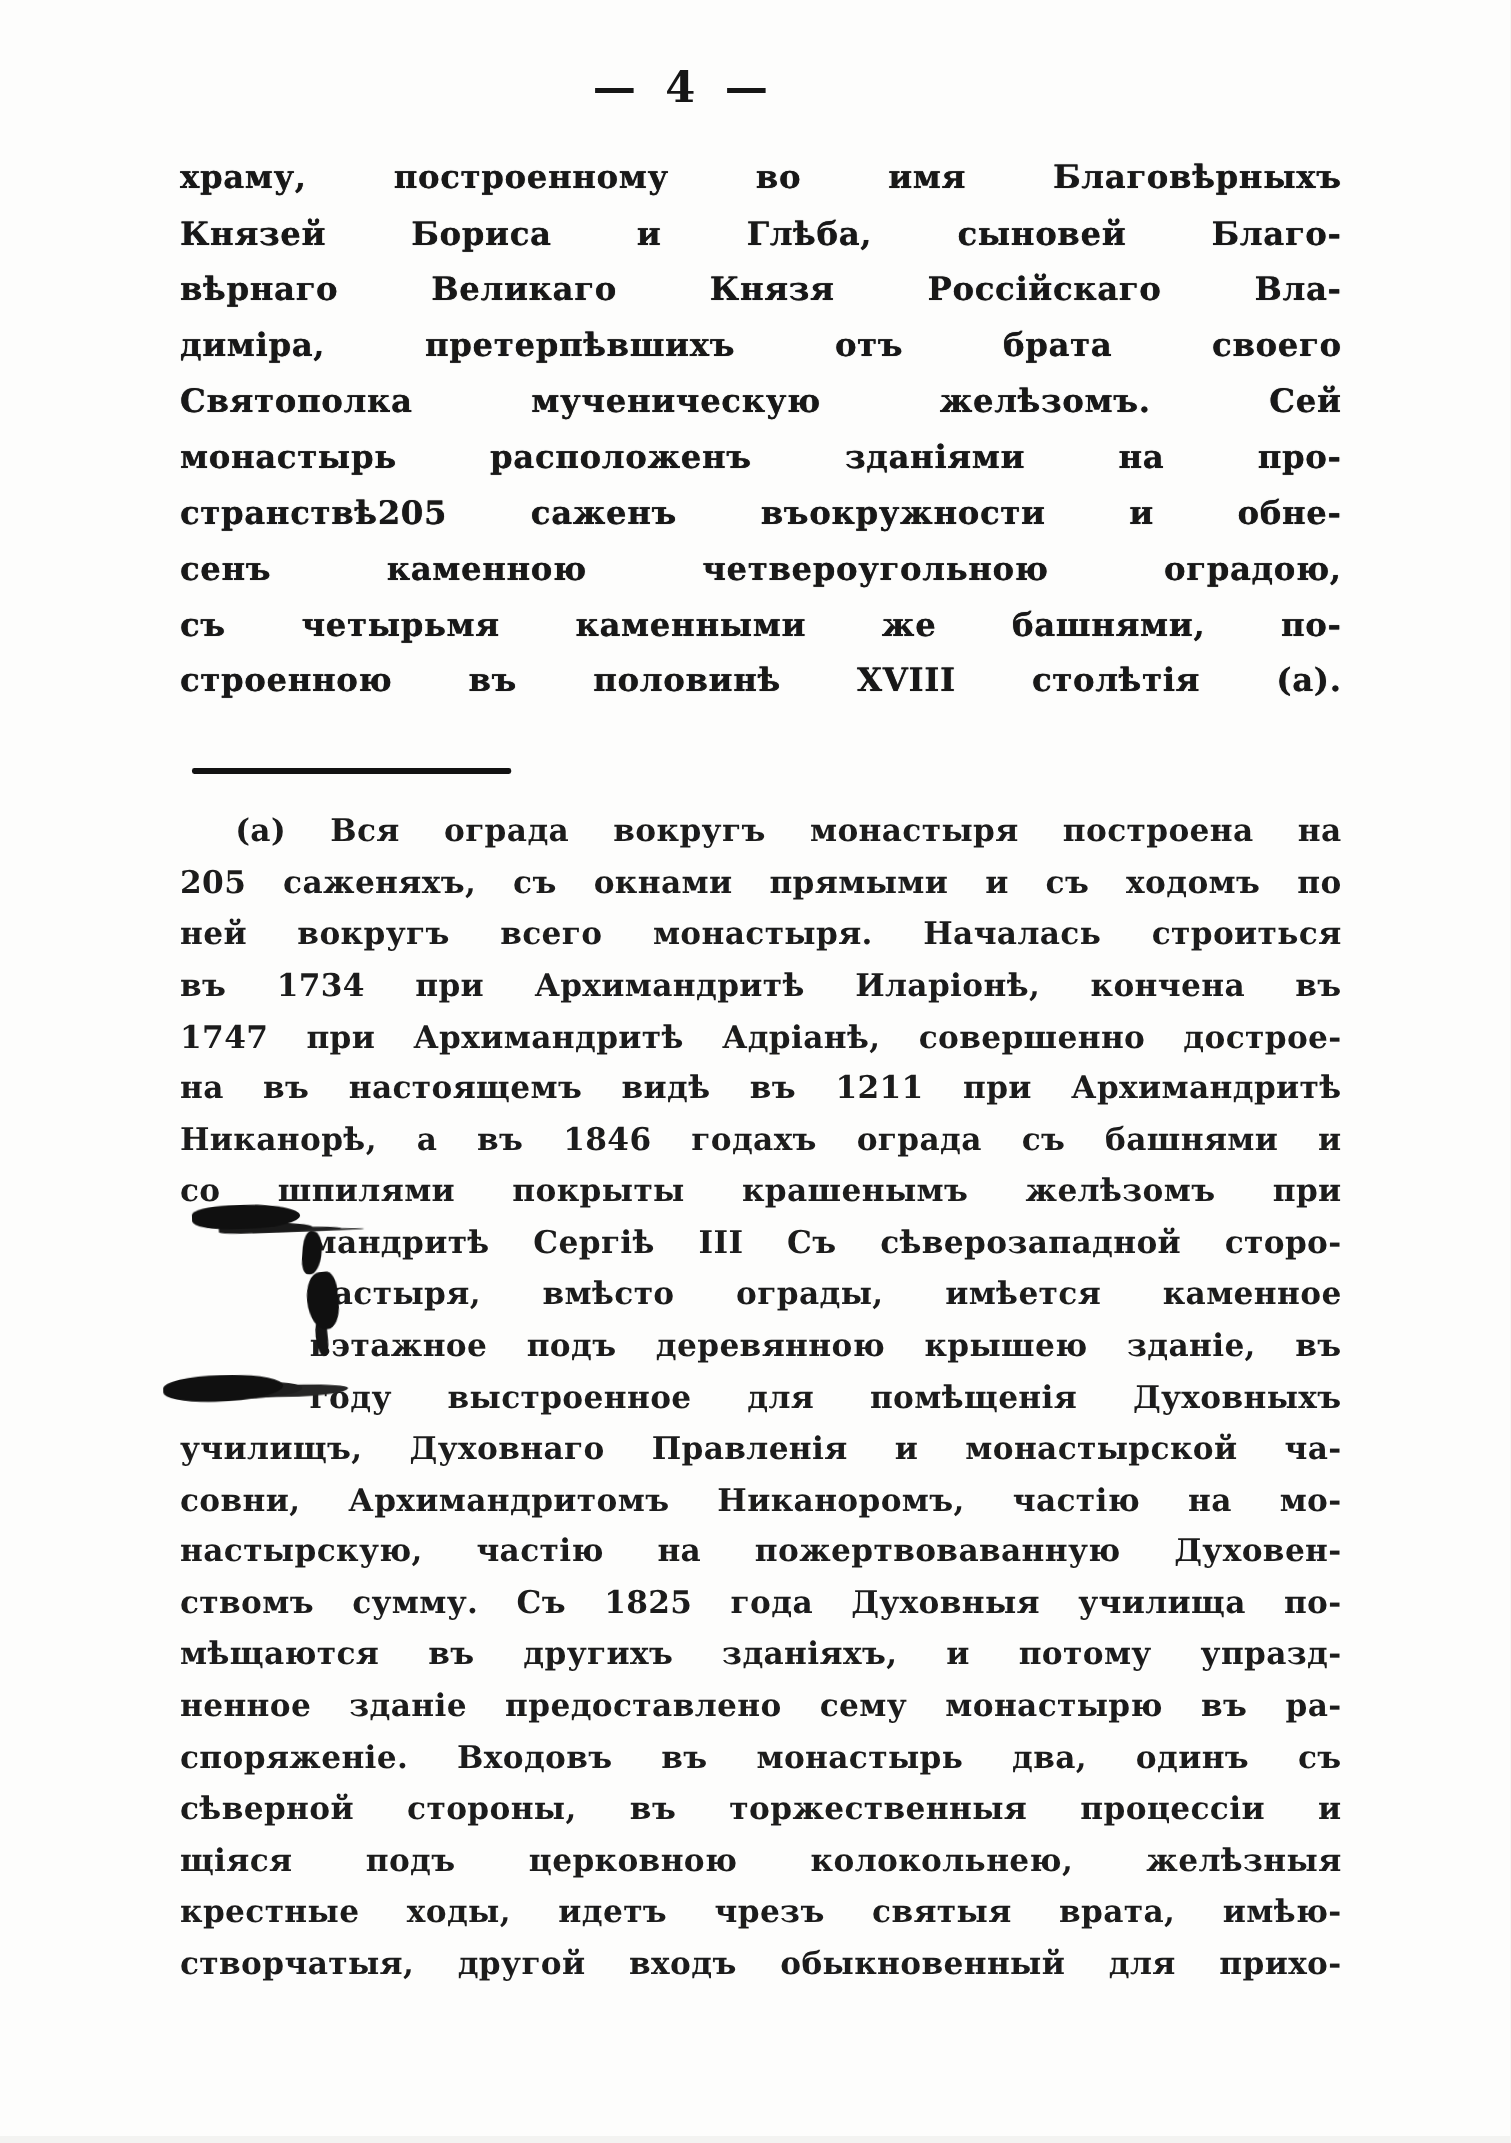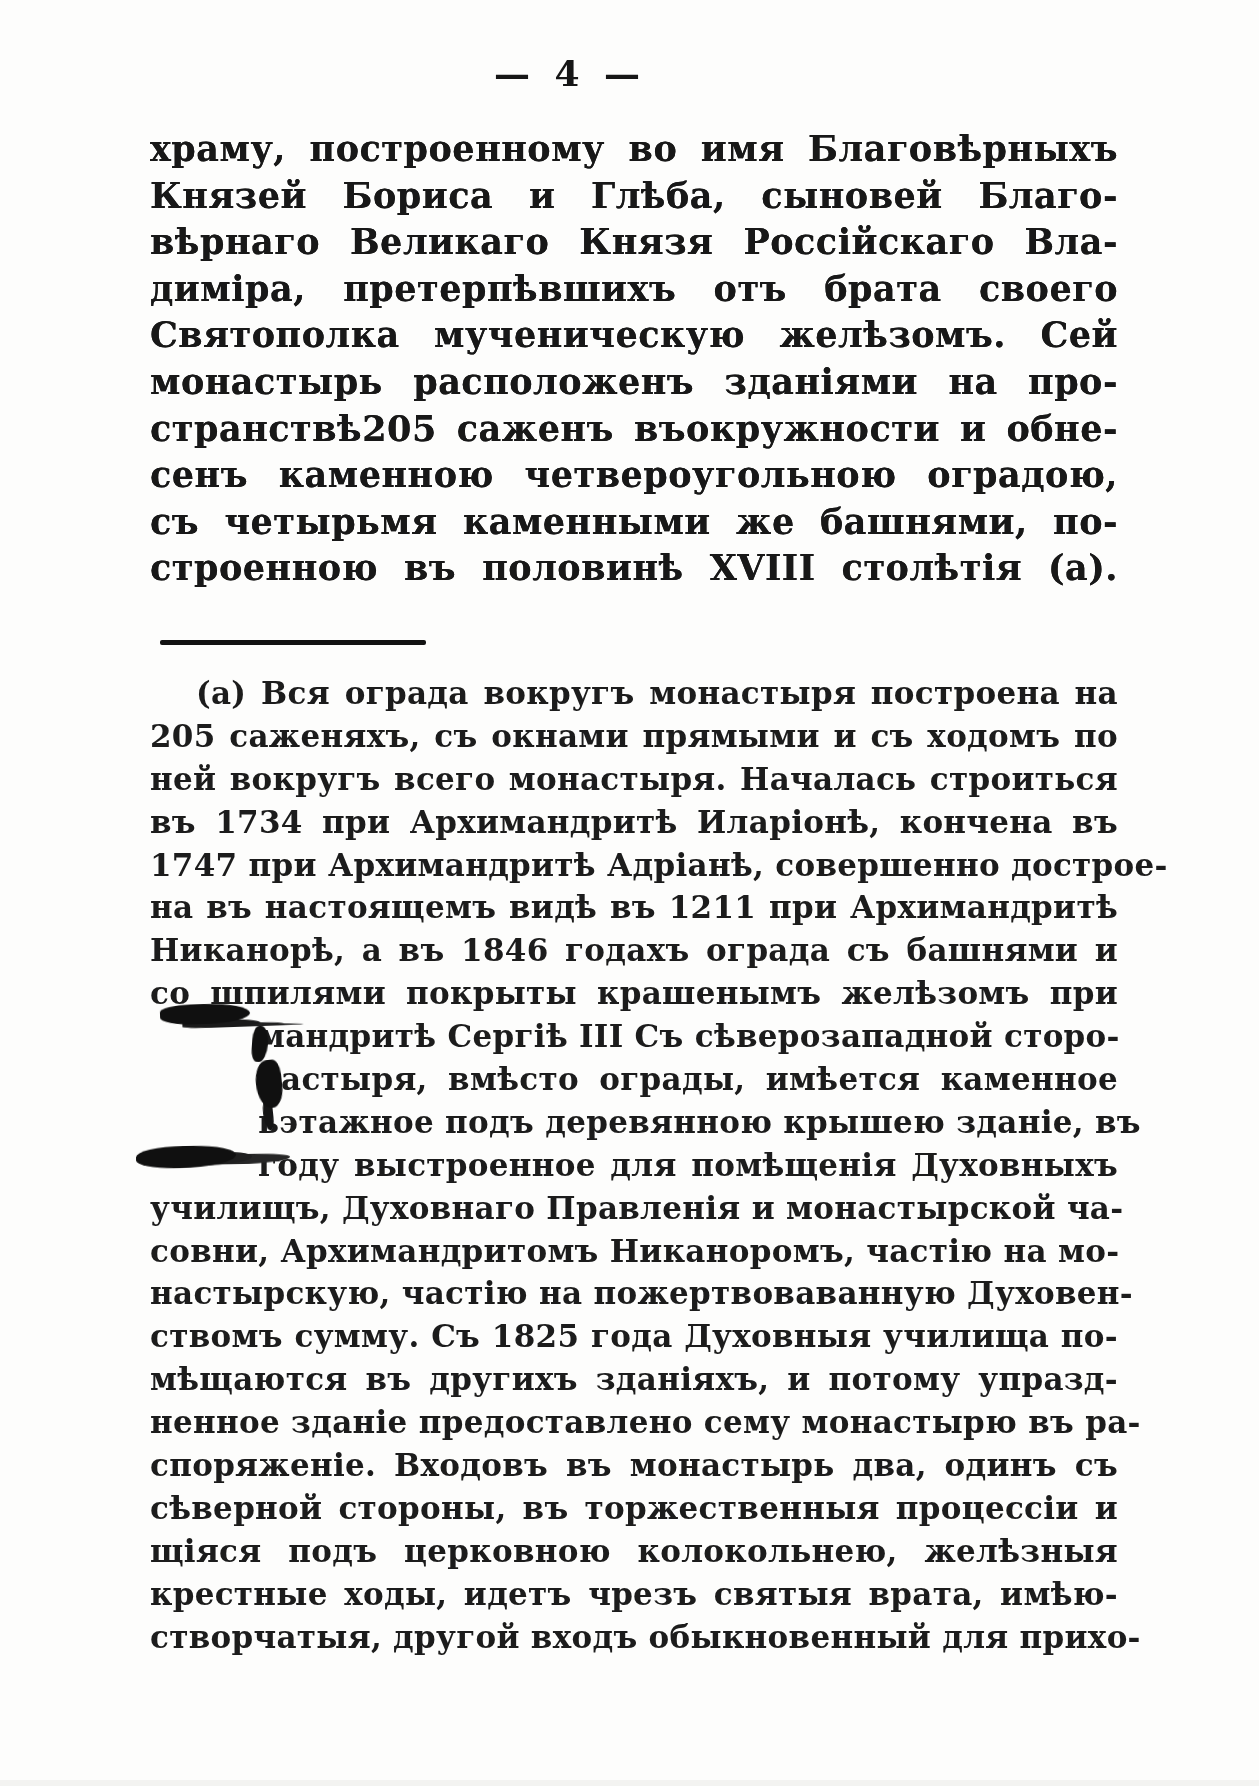--- a/index.html
+++ b/index.html
@@ -24,39 +24,39 @@
     font-size:36px;font-weight:bold;
     letter-spacing:6px;
     color:#161616;
   }
 
   .main-paragraph{
     position:absolute;top:126px;left:150px;width:968px;
   }
   .main-paragraph .line{
     height:46.6px;line-height:46.6px;
-    font-size:35px;font-weight:bold;
+    font-size:27px;font-weight:bold;
     letter-spacing:0.5px;
     text-align:justify;text-align-last:justify;
     white-space:nowrap;
     color:#181818;
     text-shadow:0 0 0.6px #2a2a2a;
   }
 
   .footnote-rule{
     position:absolute;top:640px;left:160px;
     width:266px;height:5px;background:#121212;border-radius:2px;
   }
 
   .footnote{
     position:absolute;top:672px;left:150px;width:968px;
   }
   .footnote .line{
     height:42.9px;line-height:42.9px;
-    font-size:31px;font-weight:bold;
+    font-size:26px;font-weight:bold;
     letter-spacing:0.3px;
     text-align:justify;text-align-last:justify;
     white-space:nowrap;
     color:#1c1c1c;
   }
   .footnote .line.first{ text-indent:46px; }
   .footnote .line.indent{ padding-left:108px; }
 
   
   .ink{position:absolute;background:#101010;filter:blur(0.4px);}

